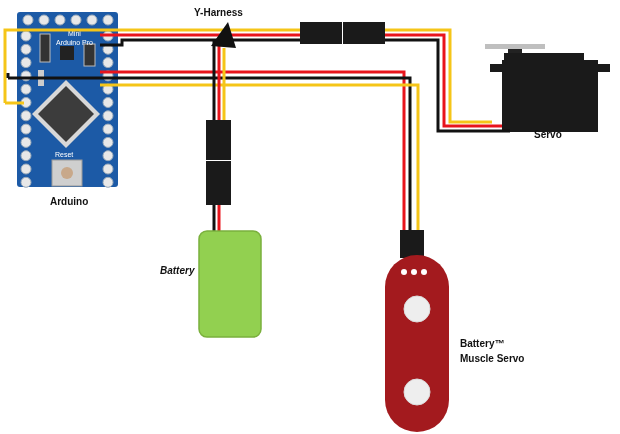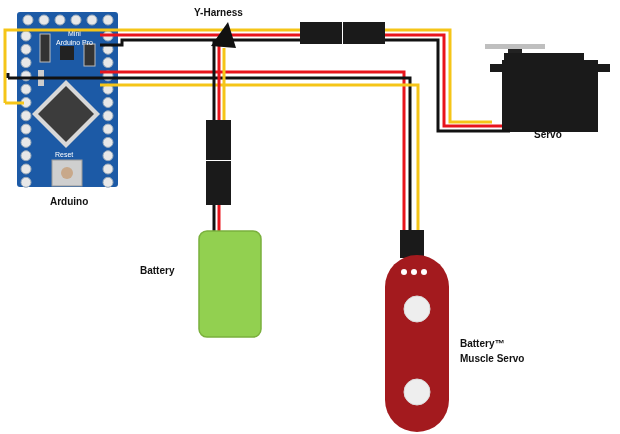--- a/index.html
+++ b/index.html
@@ -114,15 +114,15 @@
     <circle cx="414" cy="272" r="3" fill="#fff"></circle>
     <circle cx="424" cy="272" r="3" fill="#fff"></circle>
     <circle cx="417" cy="309" r="13" fill="#eeeeee" stroke="#ddd"></circle>
     <circle cx="417" cy="392" r="13" fill="#eeeeee" stroke="#ddd"></circle>
   </g>
 </svg>
 
 <div class="label" style="left:50px; top:194px;">Arduino</div>
 <div class="label" style="left:194px; top:5px;">Y-Harness</div>
 <div class="label" style="left:534px; top:127px;">Servo</div>
-<div class="label" style="left:140px; top:263px;">Battery</div>
+<div class="label" style="left:160px; top:263px;font-style:italic;">Battery</div>
 <div class="label" style="left:460px; top:336px;">Battery™</div>
 <div class="label" style="left:460px; top:351px;">Muscle Servo</div>
 
 </body></html>

